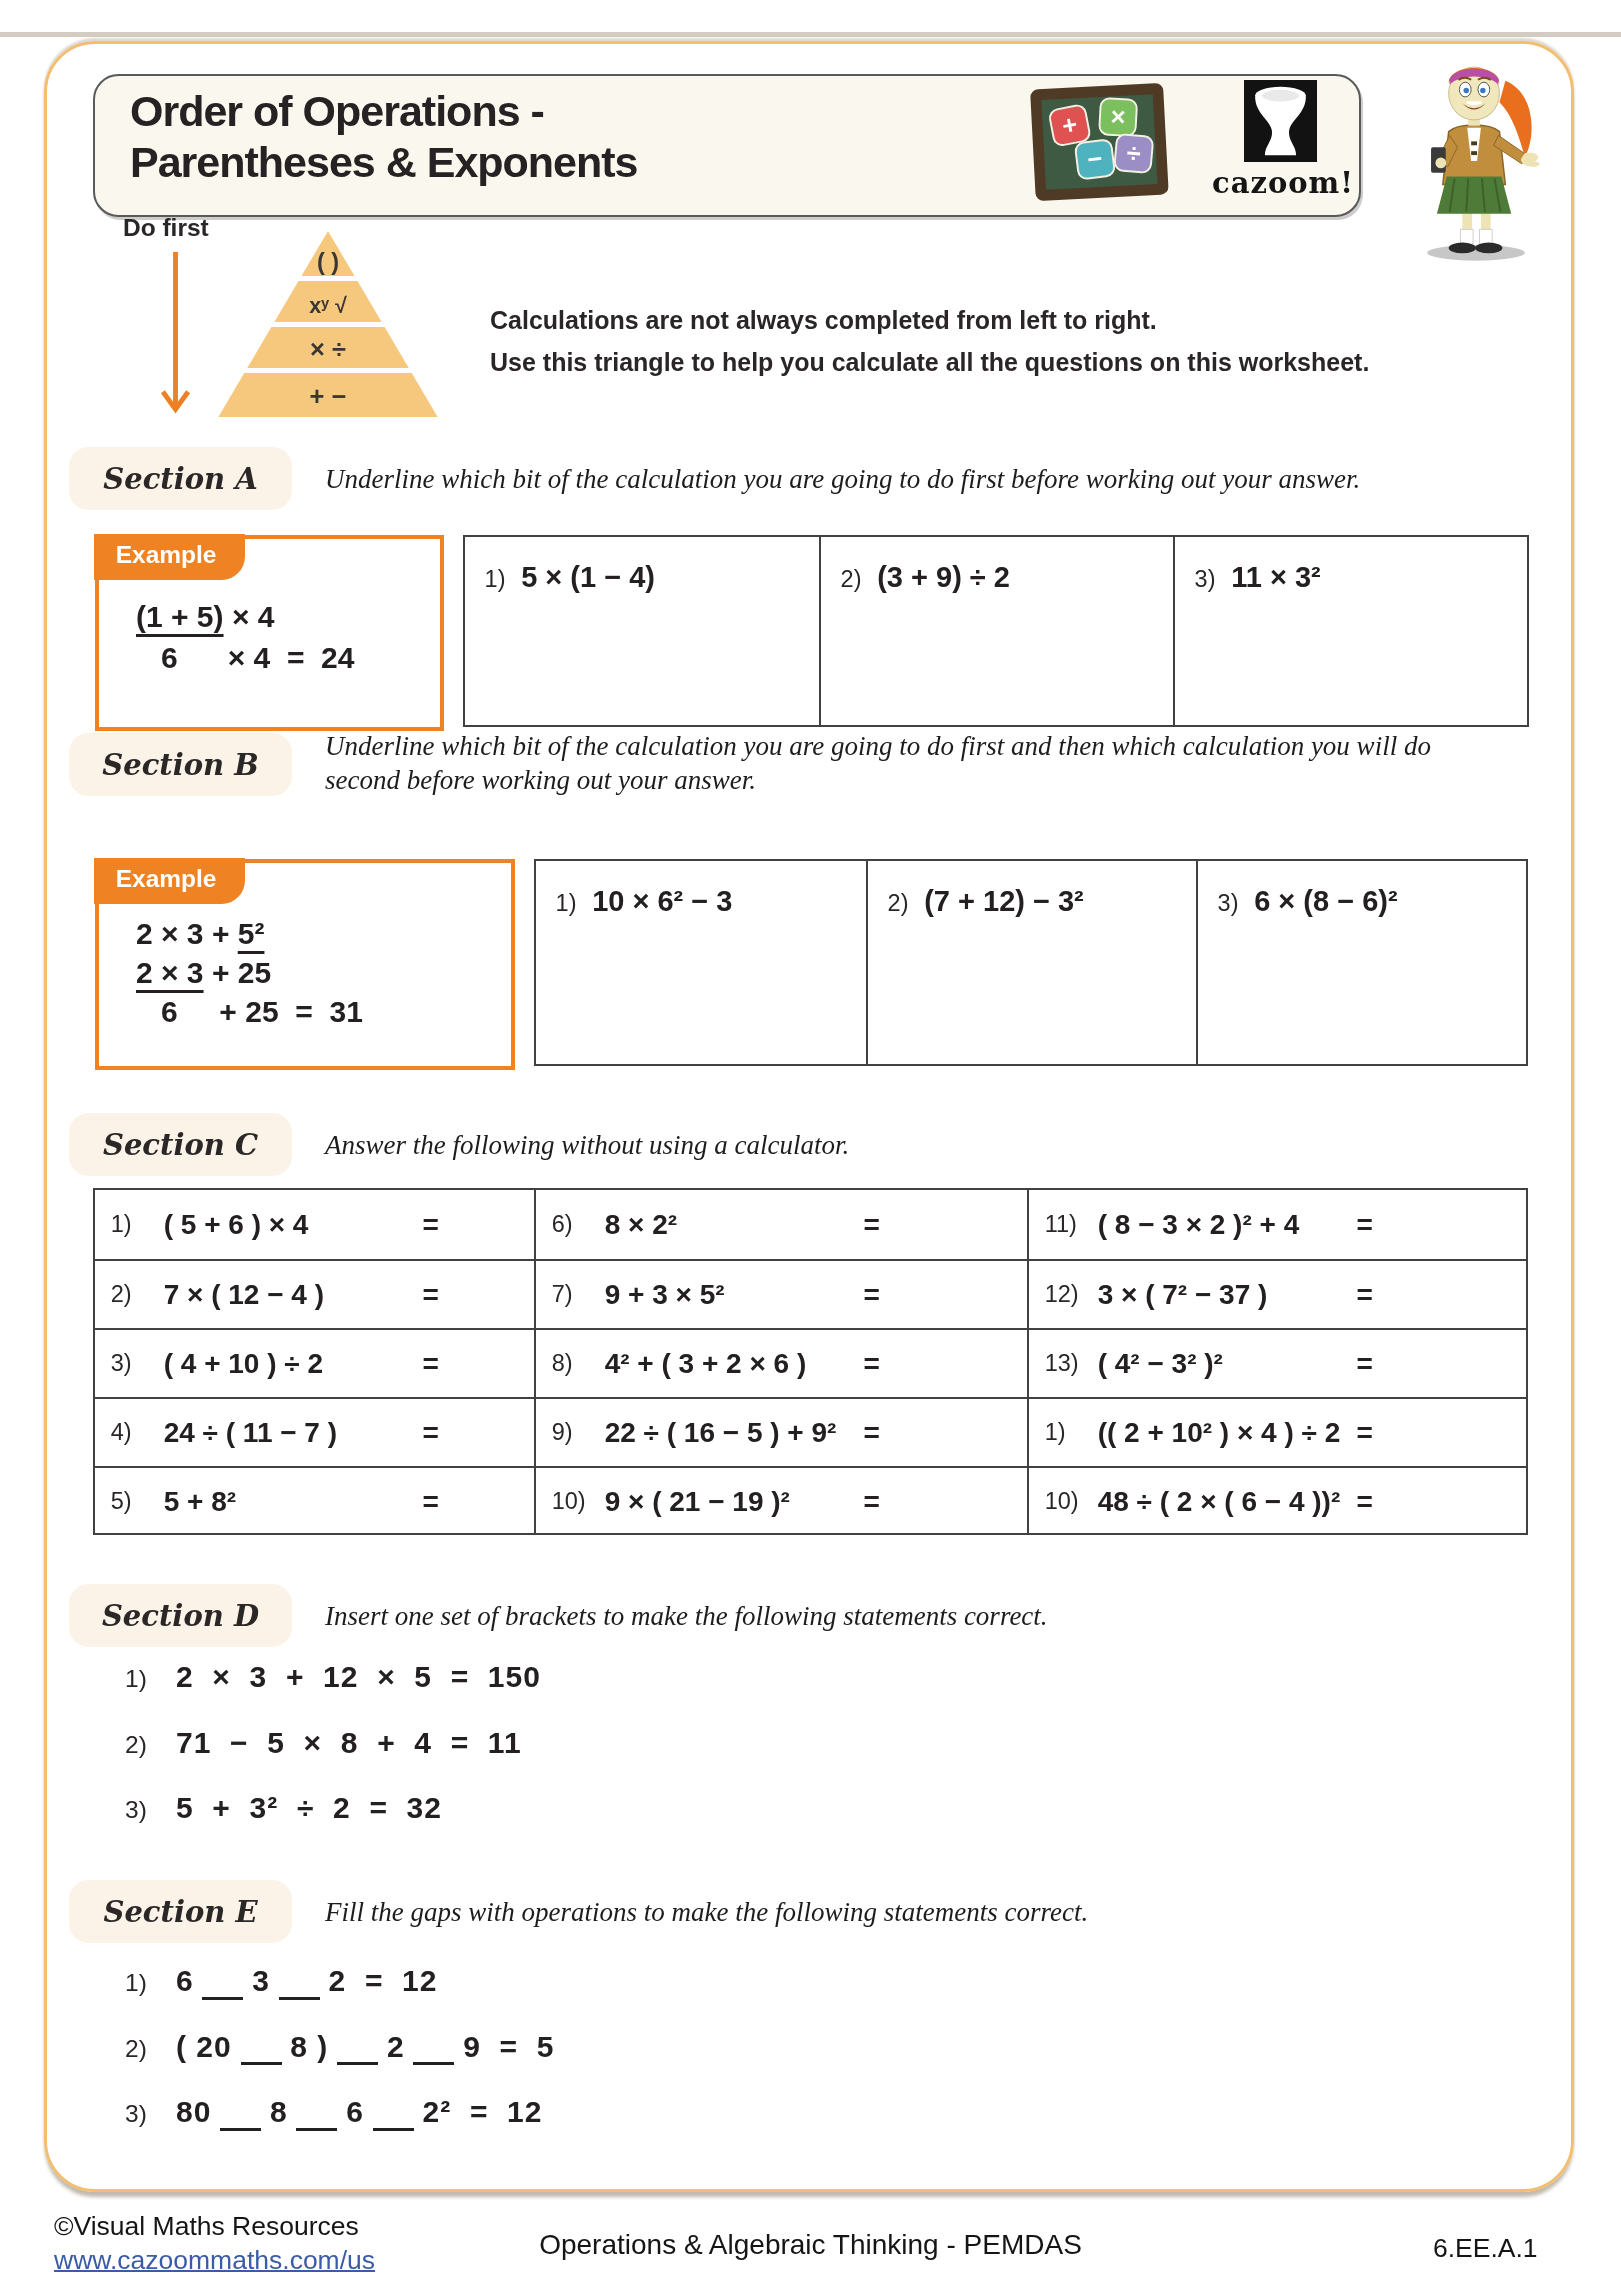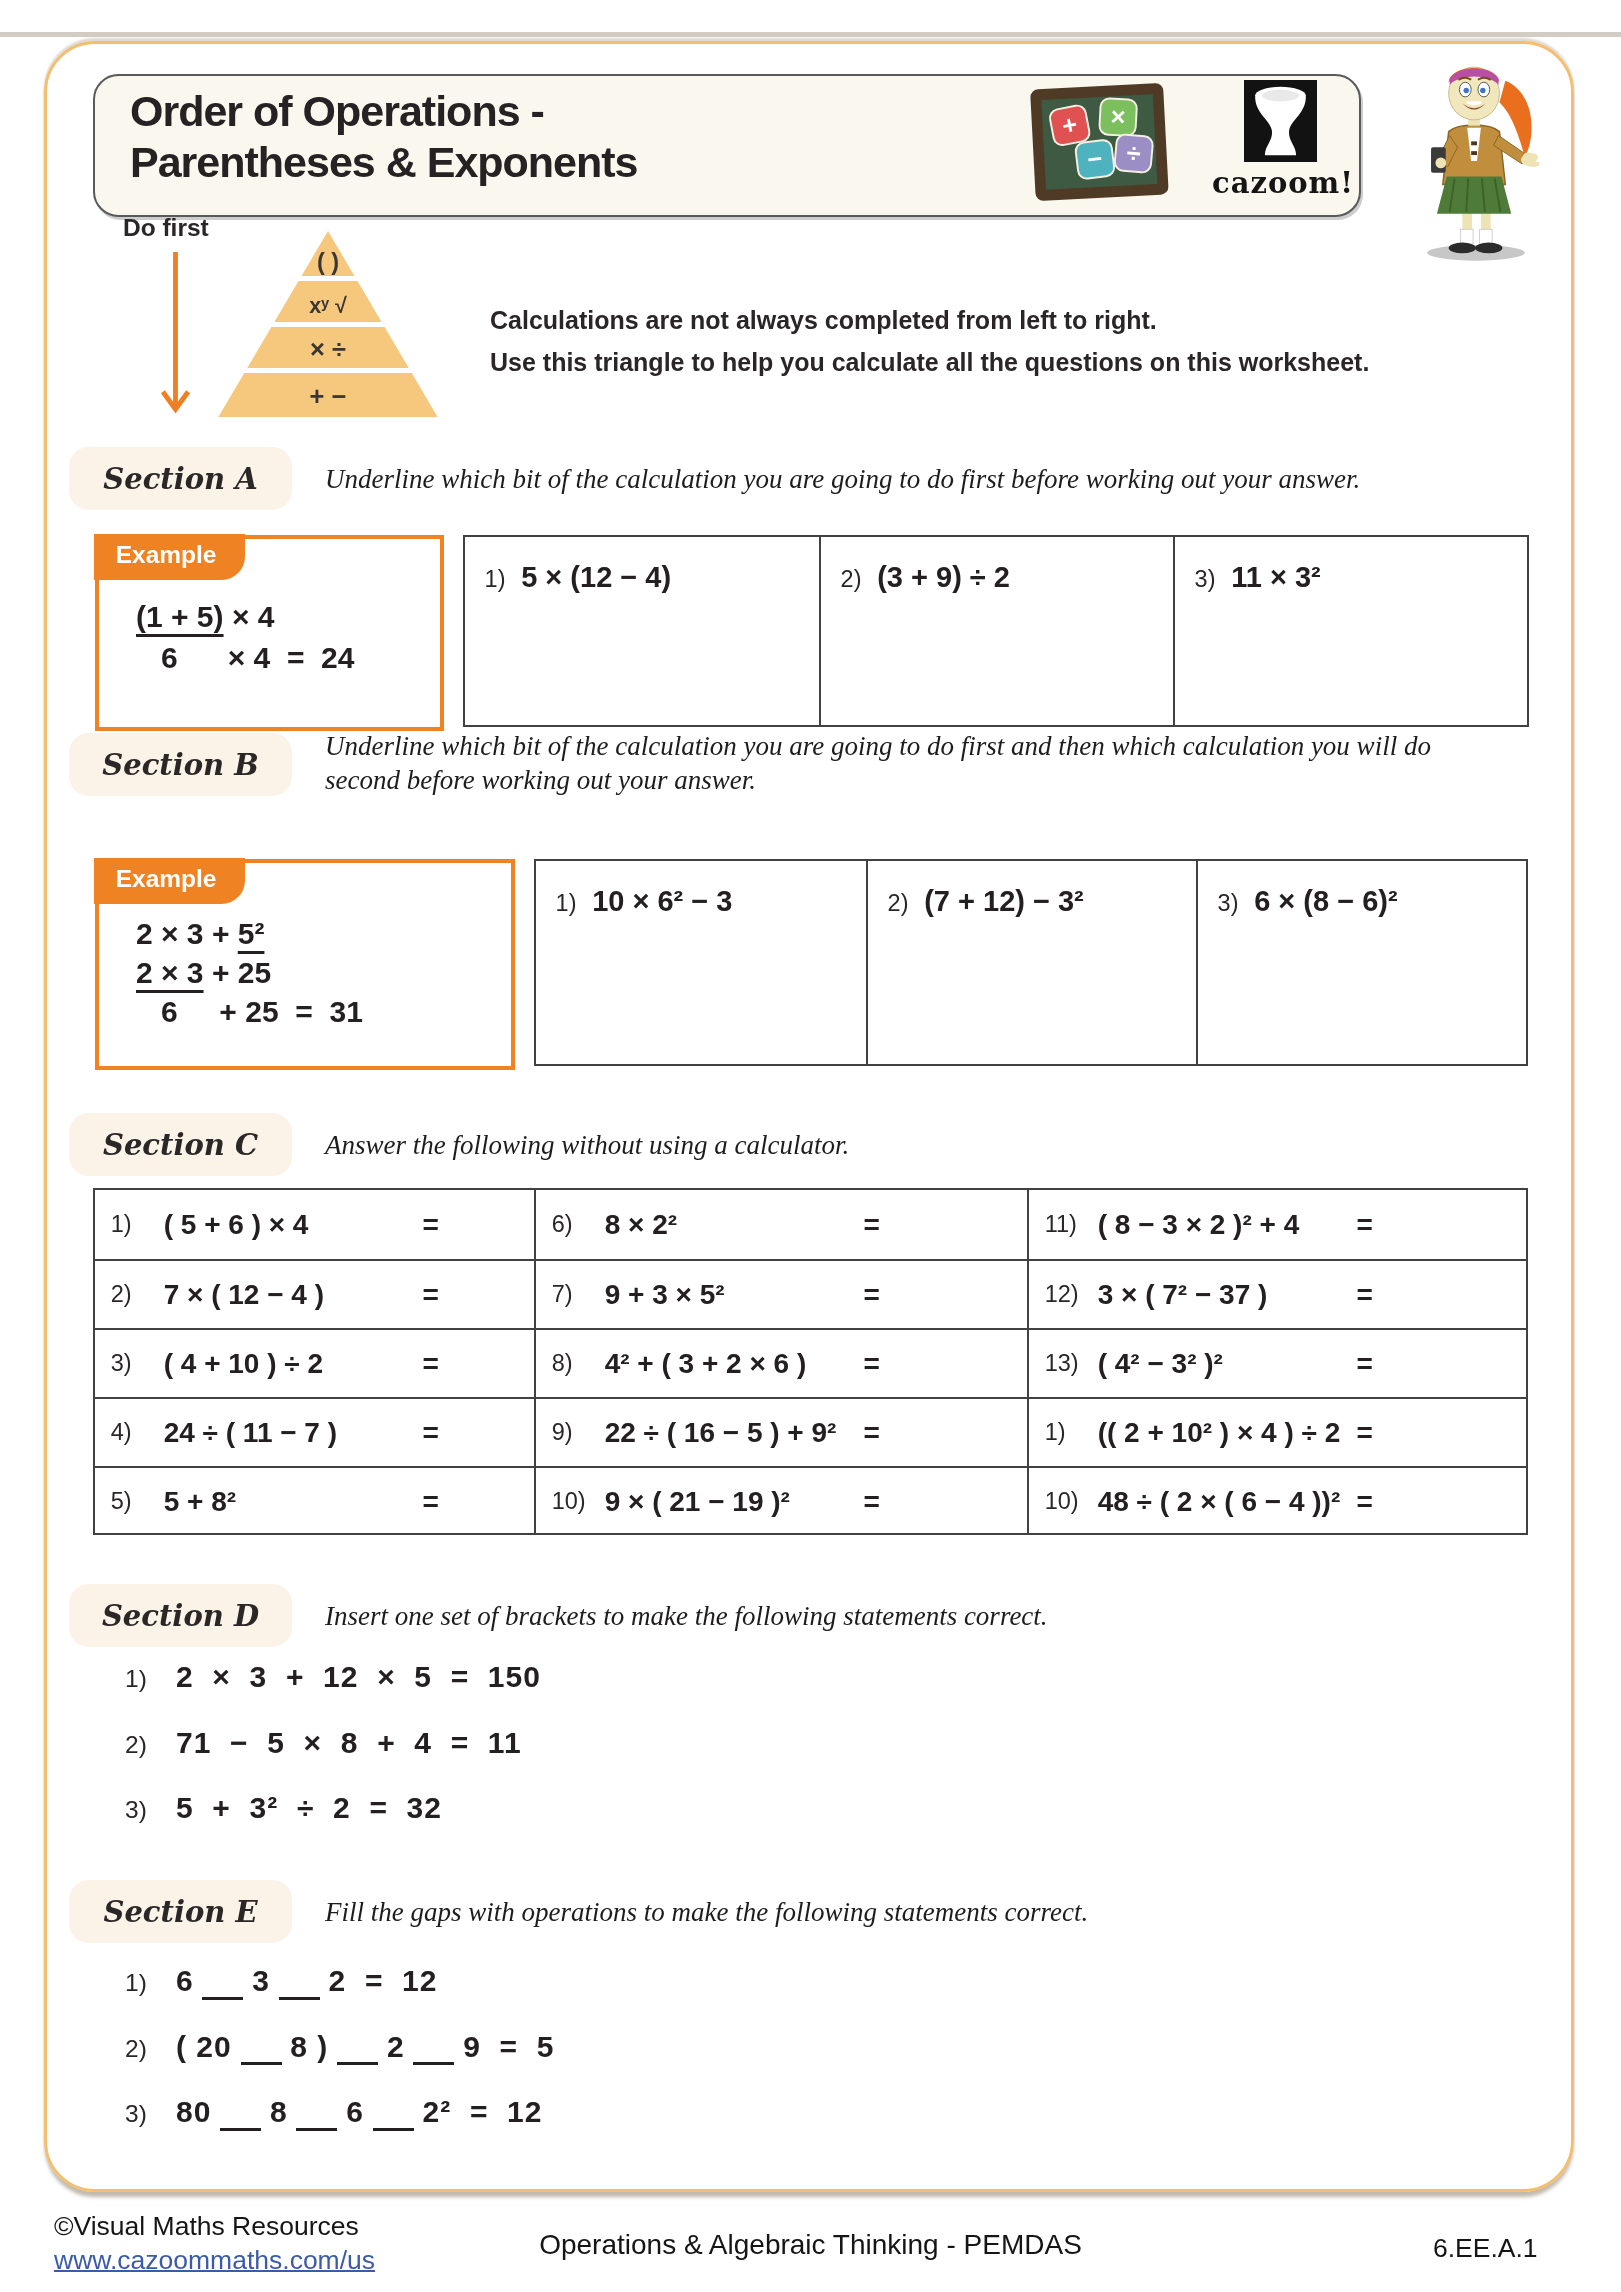--- a/index.html
+++ b/index.html
@@ -187,21 +187,21 @@
 <div class="sec-label" style="top:447px;">Section A</div>
 <div class="sec-instr" style="top:462px;">Underline which bit of the calculation you are going to do first before working out your answer.</div>
 
 <div class="ex-box" style="left:95px;top:535px;width:341px;height:188px;">
   <div class="ex-tab">Example</div>
   <div class="ex-lines"><div class="ex-line"><span class="seg-u">(1 + 5)</span><span> × 4</span></div><div class="ex-line"><span>   6      × 4  =  24</span></div></div>
 </div>
 
 <div class="qtable" style="left:463px;top:535px;width:1062px;height:188px;">
   <div class="qcell">
-    <span class="qnum">1)</span><span class="qexpr">5 × (12 − 4)</span>
+    <span class="qnum">1)</span><span class="qexpr">5 × (1 − 4)</span>
   </div>
   <div class="qcell">
     <span class="qnum">2)</span><span class="qexpr">(3 + 9) ÷ 2</span>
   </div>
   <div class="qcell">
     <span class="qnum">3)</span><span class="qexpr">11 × 3²</span>
   </div>
 </div>
 
 <div class="sec-label" style="top:733px;">Section B</div>

